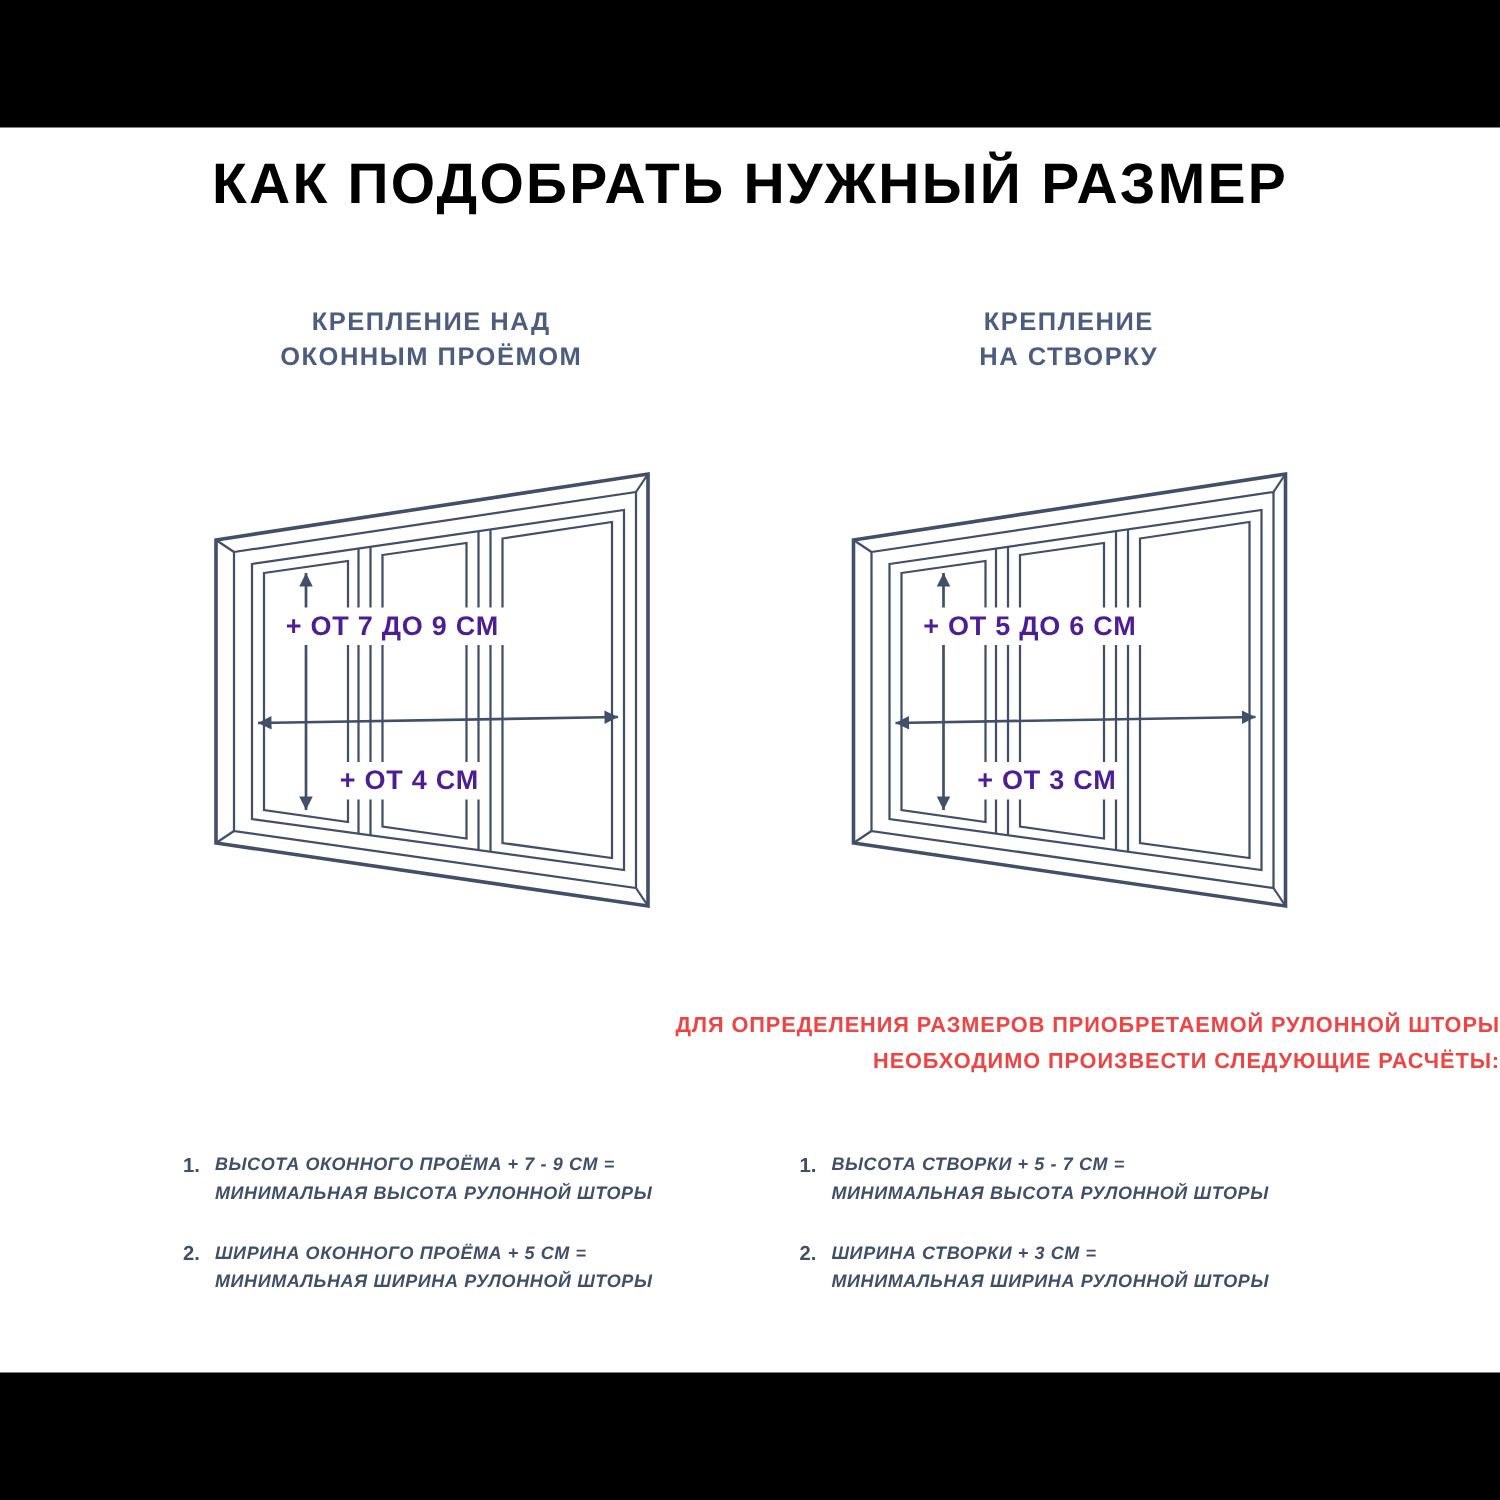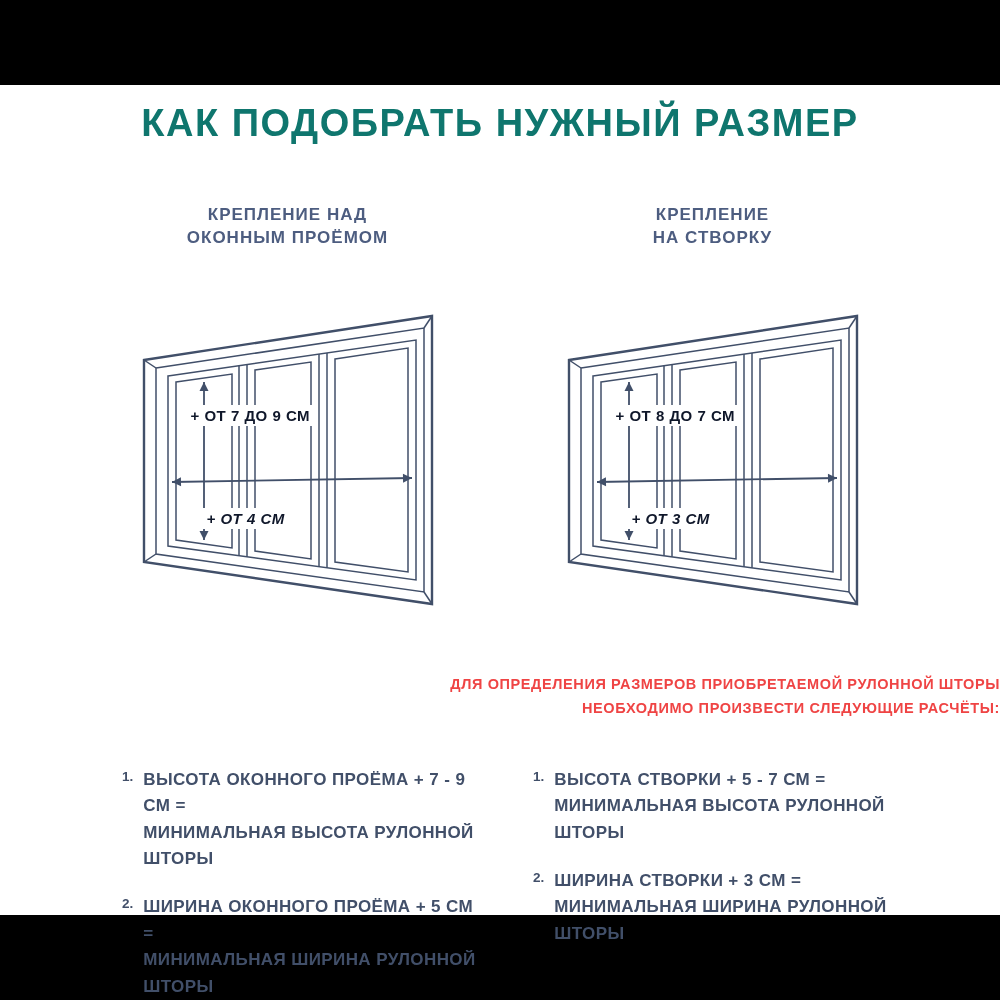--- a/index.html
+++ b/index.html
@@ -1,37 +1,37 @@
 <!DOCTYPE html>
 <html><head>
 <meta charset="utf-8">
 <style>
   html,body{margin:0;padding:0;background:#000;}
   body{width:1000px;height:1000px;position:relative;overflow:hidden;
        font-family:"Liberation Sans","DejaVu Sans",sans-serif;}
   .panel{position:absolute;left:0;top:85px;width:1000px;height:830px;background:#ffffff;}
   .title{margin:14px 0 0;text-align:center;font-size:38px;font-weight:bold;
-         color:#0f766e;letter-spacing:1.5px;line-height:1.3;text-transform:uppercase;}
+         color:#000000;letter-spacing:1.5px;line-height:1.3;text-transform:uppercase;}
   .diagrams{display:flex;justify-content:center;gap:125px;margin-top:56px;}
   .diagram{width:300px;text-align:center;}
   .diagram-heading{margin:0 0 60px;font-size:17px;font-weight:bold;color:#4d5d80;
                    letter-spacing:1px;line-height:1.35;text-transform:uppercase;}
   .window-wrap{position:relative;width:300px;height:300px;}
   .window-wrap svg{display:block;}
-  .measure-label{position:absolute;background:#ffffff;color:#0f172a;font-size:15px;
+  .measure-label{position:absolute;background:#ffffff;color:#4c1d95;font-size:18px;
                  font-weight:bold;letter-spacing:0.5px;padding:2px 5px;white-space:nowrap;}
   .label-height{left:48px;top:95px;}
-  .label-width{left:64px;top:198px;font-style:italic;}
+  .label-width{left:84px;top:198px;}
   .intro{margin:63px 0 0;text-align:right;font-size:14.5px;font-weight:bold;
          color:#ef4444;letter-spacing:0.6px;line-height:1.65;}
   .lists{display:flex;justify-content:space-between;margin-top:46px;padding:0 112px 0 122px;}
   .list-col{width:355px;}
   .list-item{display:flex;gap:10px;margin-bottom:22px;color:#414f69;}
   .num{font-size:13.5px;font-weight:bold;line-height:1.55;}
-  .item-text{font-size:17px;font-weight:bold;letter-spacing:0.4px;line-height:1.55;}
+  .item-text{font-size:12px;font-weight:bold;letter-spacing:0.4px;line-height:1.55;font-style:italic;}
   .hidden-defs{position:absolute;width:0;height:0;overflow:hidden;}
 </style>
 </head>
 <body>
 
 <svg class="hidden-defs" aria-hidden="true">
   <defs>
     <marker id="ah-s" markerWidth="10" markerHeight="10" refX="0.5" refY="5" orient="auto" markerUnits="userSpaceOnUse">
       <path d="M9.5,0.5 L0.5,5 L9.5,9.5 Z" fill="#414f69"></path>
     </marker>
@@ -92,21 +92,21 @@
 
     <section class="diagram">
       <h2 class="diagram-heading">
         <span>КРЕПЛЕНИЕ</span><br>
         <span>НА СТВОРКУ</span>
       </h2>
       <div class="window-wrap">
         <svg width="300" height="300">
           <use href="#window-art"></use>
         </svg>
-        <span class="measure-label label-height">+ ОТ 8 ДО 7 СМ</span>
+        <span class="measure-label label-height">+ ОТ 5 ДО 6 СМ</span>
         <span class="measure-label label-width">+ ОТ 3 СМ</span>
       </div>
     </section>
 
   </div>
 
   <p class="intro">
     <span>ДЛЯ ОПРЕДЕЛЕНИЯ РАЗМЕРОВ ПРИОБРЕТАЕМОЙ РУЛОННОЙ ШТОРЫ</span><br>
     <span>НЕОБХОДИМО ПРОИЗВЕСТИ СЛЕДУЮЩИЕ РАСЧЁТЫ:</span>
   </p>

